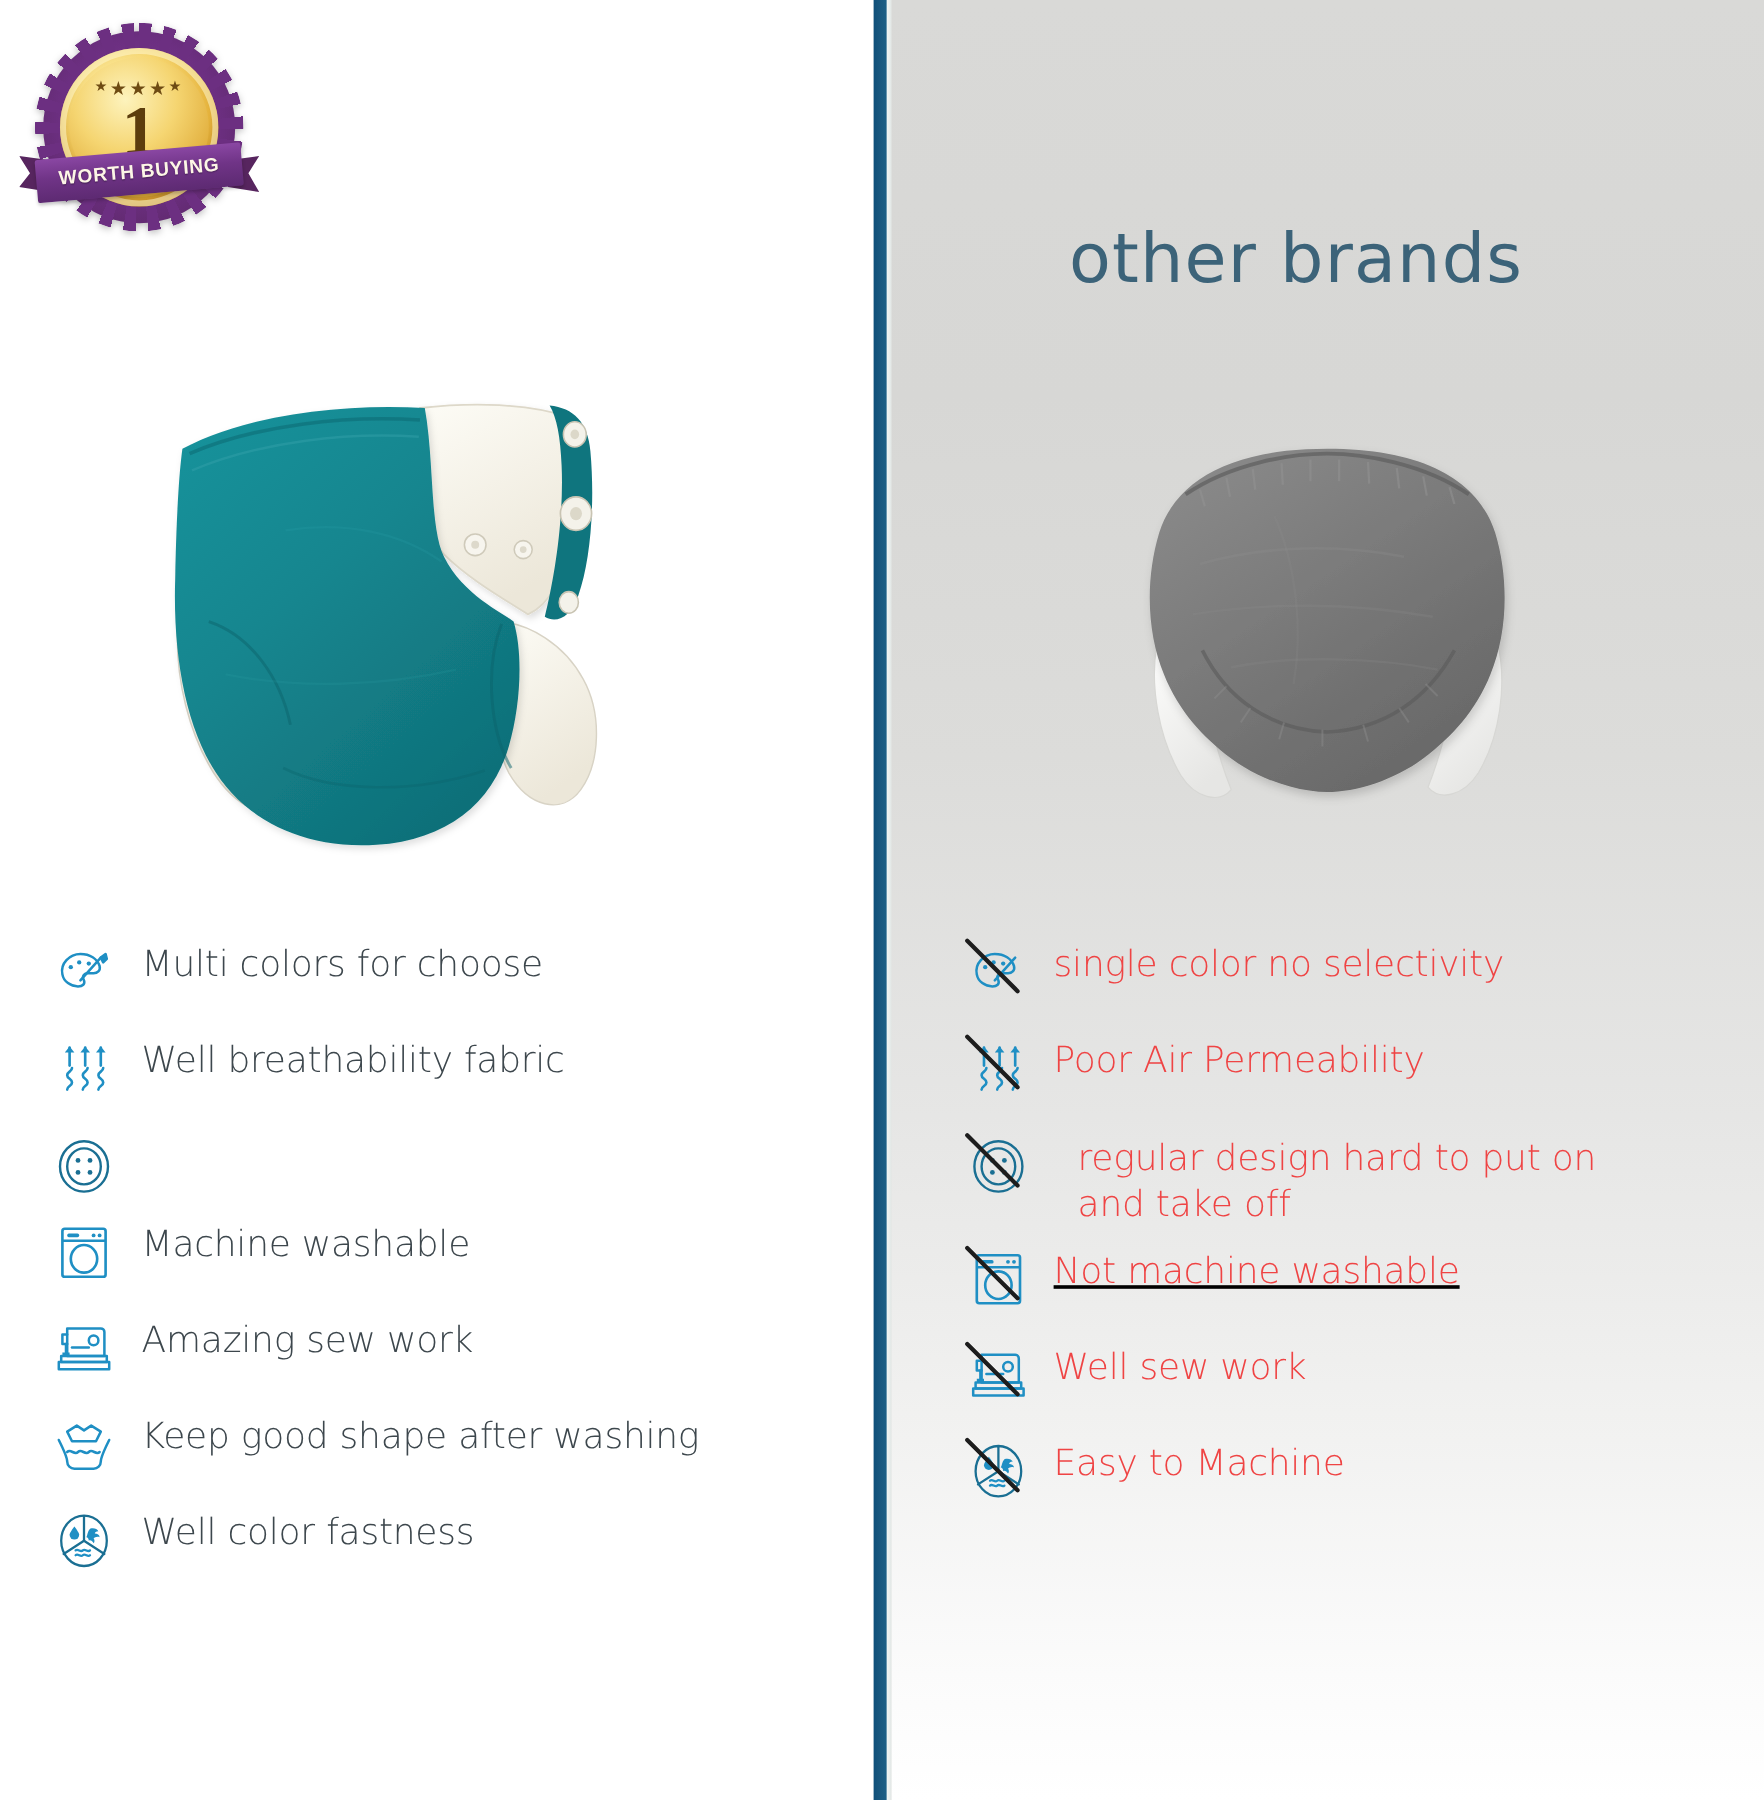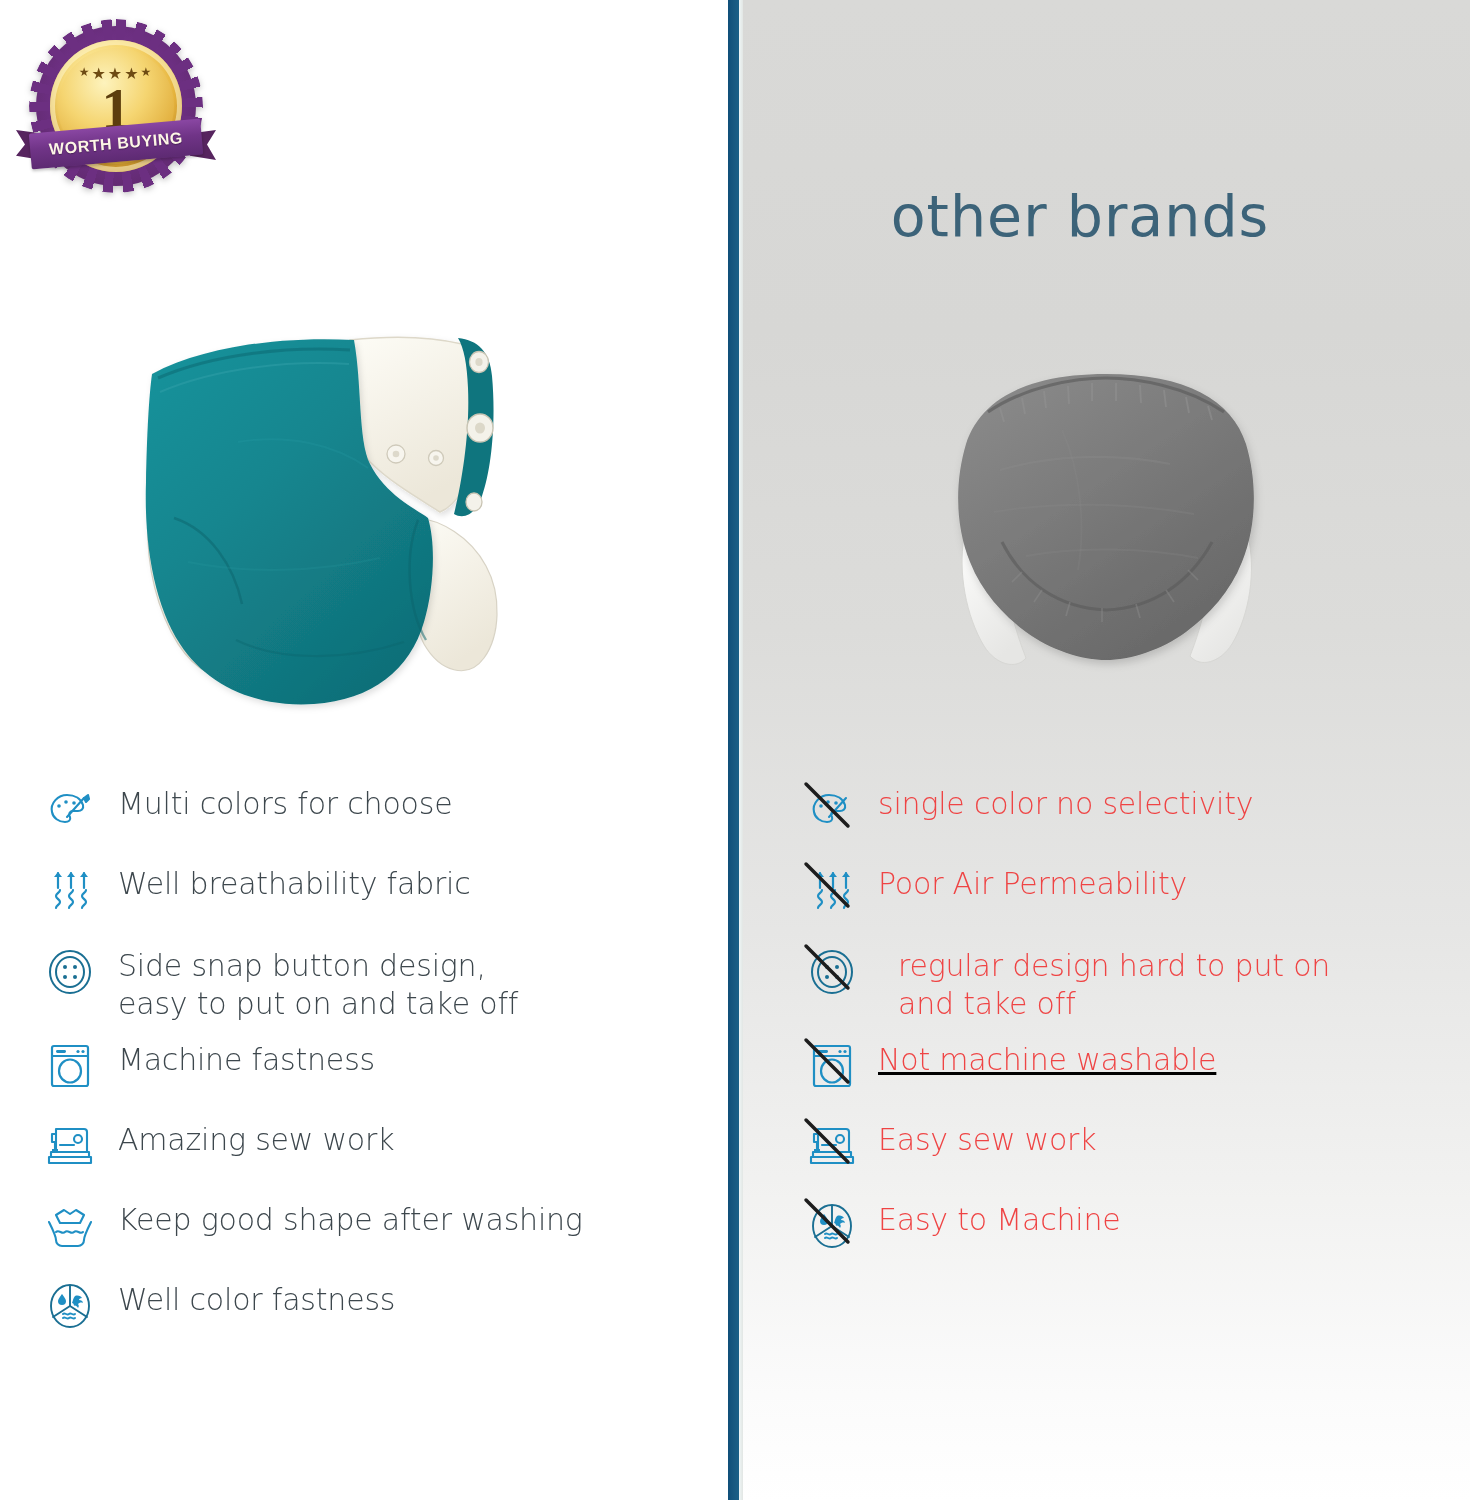--- a/index.html
+++ b/index.html
@@ -338,35 +338,34 @@
       <span class="feature-icon">
         <svg viewBox="0 0 52 52" fill="none" stroke="#1a6f93" stroke-width="2" stroke-linecap="round">
           <ellipse cx="26" cy="26" rx="20" ry="21"></ellipse>
           <ellipse cx="26" cy="26" rx="14" ry="15"></ellipse>
           <circle cx="21" cy="21" r="2" fill="#1a6f93" stroke="none"></circle>
           <circle cx="31" cy="21" r="2" fill="#1a6f93" stroke="none"></circle>
           <circle cx="21" cy="31" r="2" fill="#1a6f93" stroke="none"></circle>
           <circle cx="31" cy="31" r="2" fill="#1a6f93" stroke="none"></circle>
         </svg>
       </span>
-      <span class="feature-text">Side snap button design,<br>easy to put on and take off</span>
     </div>
 
     <div class="feature-row">
       <span class="feature-icon">
         <svg viewBox="0 0 52 52" fill="none" stroke="#1f8fc4" stroke-width="2.2" stroke-linejoin="round">
           <rect x="8" y="6" width="36" height="40" rx="2"></rect>
           <path d="M8 16h36"></path>
           <rect x="12" y="10" width="10" height="3" rx="1.4" fill="#1f8fc4" stroke="none"></rect>
           <circle cx="34" cy="11.5" r="1.6" fill="#1f8fc4" stroke="none"></circle>
           <circle cx="39" cy="11.5" r="1.6" fill="#1f8fc4" stroke="none"></circle>
           <ellipse cx="26" cy="31" rx="11" ry="11.5"></ellipse>
         </svg>
       </span>
-      <span class="feature-text">Machine fastness</span>
+      <span class="feature-text">Machine washable</span>
     </div>
 
     <div class="feature-row">
       <span class="feature-icon">
         <svg viewBox="0 0 52 52" fill="none" stroke="#1f8fc4" stroke-width="2.1" stroke-linejoin="round" stroke-linecap="round">
           <path d="M12 9h28a3 3 0 0 1 3 3v20H12z"></path>
           <circle cx="34" cy="19" r="4"></circle>
           <path d="M12 14H8v8h4"></path>
           <path d="M11 22v7"></path>
             <path d="M8 29h6v3H8z" fill="#1f8fc4" stroke="none"></path>
@@ -487,21 +486,21 @@
           <path d="M11 22v7"></path>
             <path d="M8 29h6v3H8z" fill="#1f8fc4" stroke="none"></path>
           <path d="M7 32h38v5H7z"></path>
           <path d="M5 37h42v6H5z"></path>
           <path d="M16 25h14"></path>
         </svg>
         <svg class="slash" viewBox="0 0 62 62">
           <line x1="6" y1="6" x2="56" y2="56" stroke="#1d1d1d" stroke-width="4.2" stroke-linecap="round"></line>
         </svg>
       </span>
-      <span class="feature-text">Easy sew work</span>
+      <span class="feature-text">Well sew work</span>
     </div>
 
 
     <div class="feature-row">
       <span class="feature-icon">
         <svg viewBox="0 0 52 52" fill="none" stroke="#1a6f93" stroke-width="1.9" stroke-linejoin="round" stroke-linecap="round">
           <ellipse cx="26" cy="26" rx="19" ry="21"></ellipse>
           <path d="M26 6v20"></path>
             <path d="M26 26 L9 37"></path>
             <path d="M26 26 L43 37"></path>

